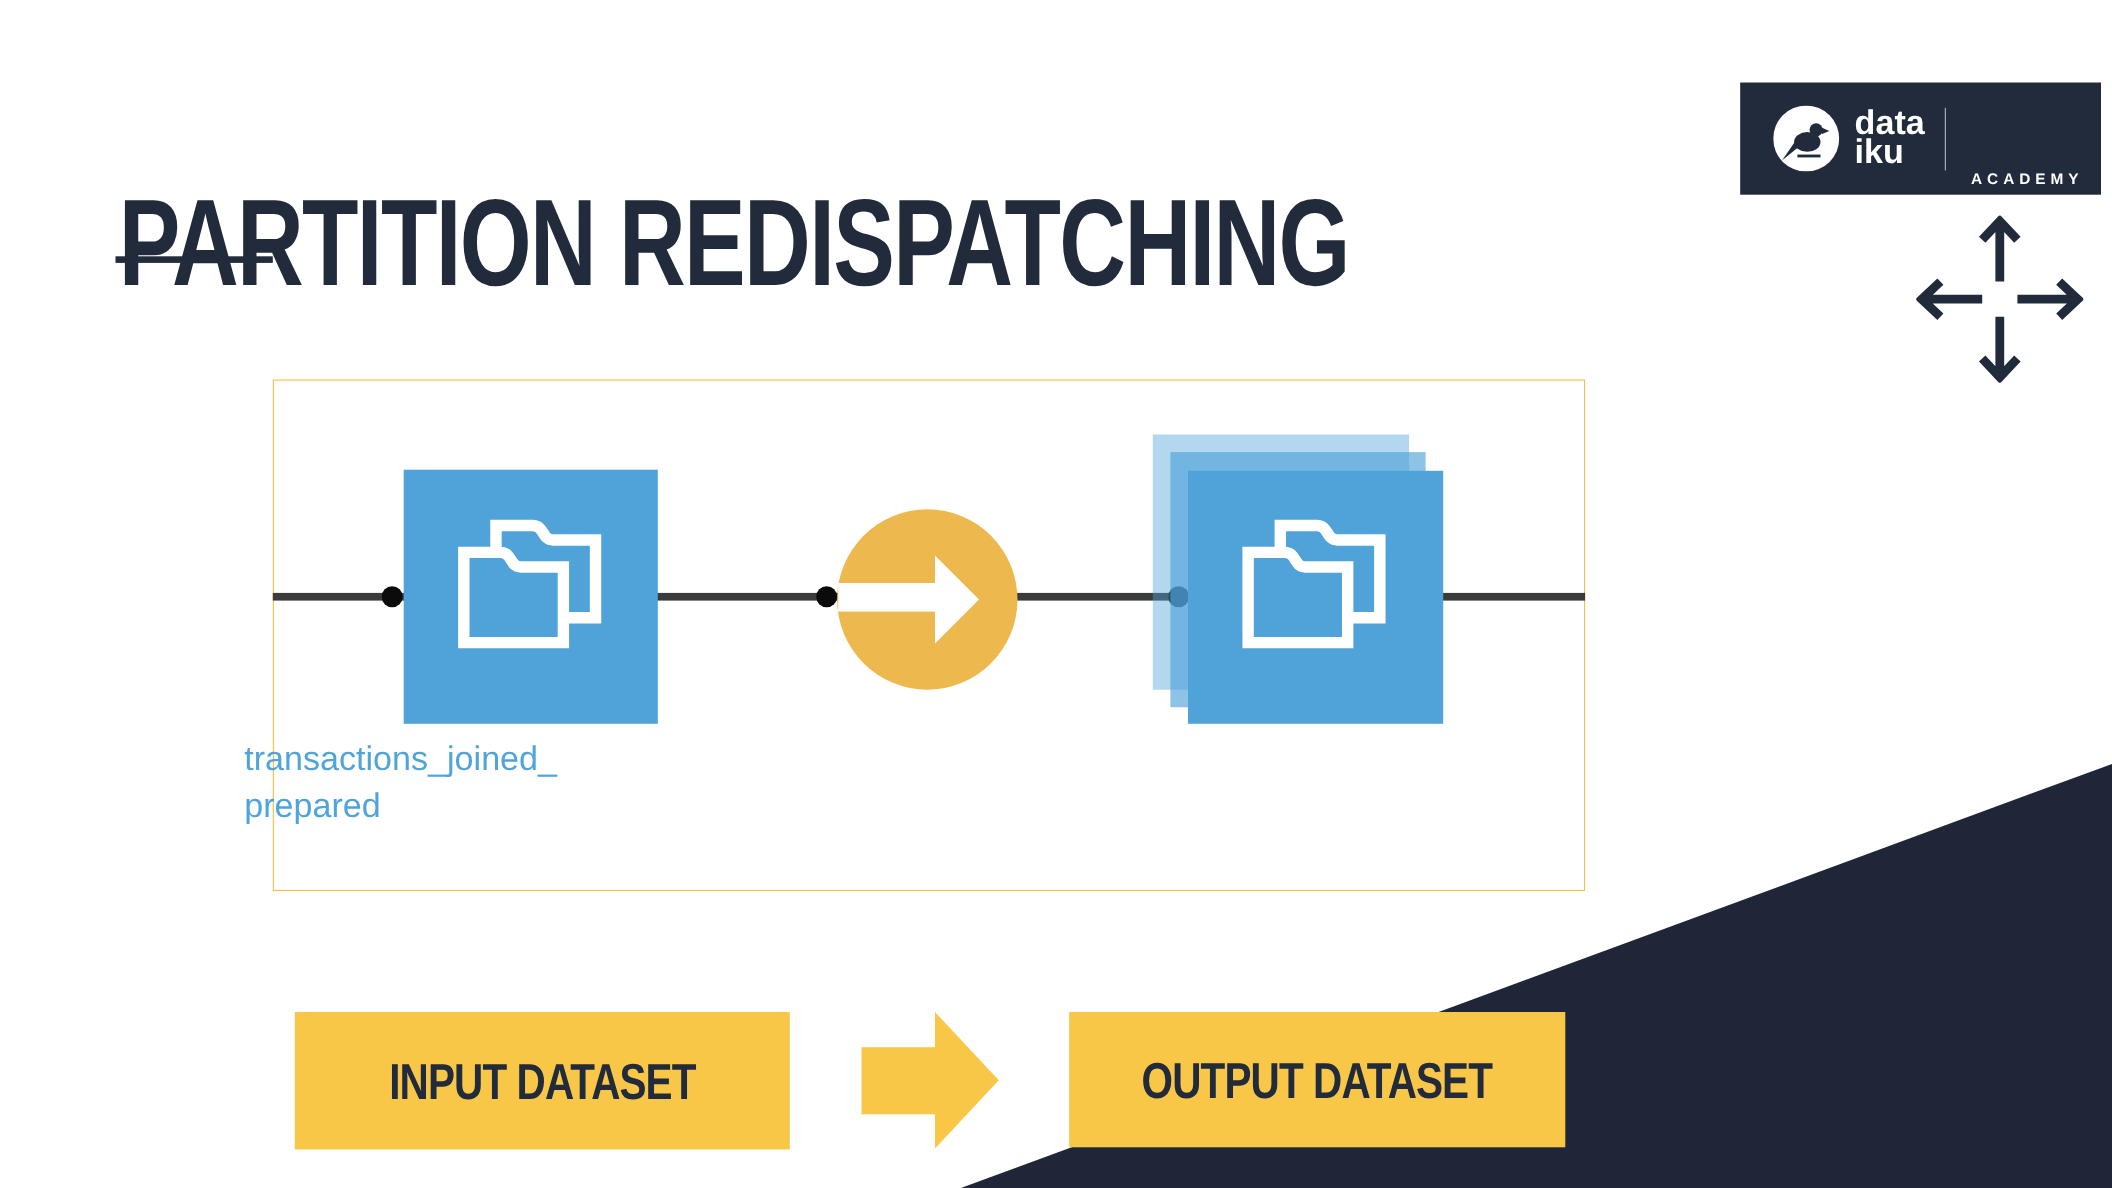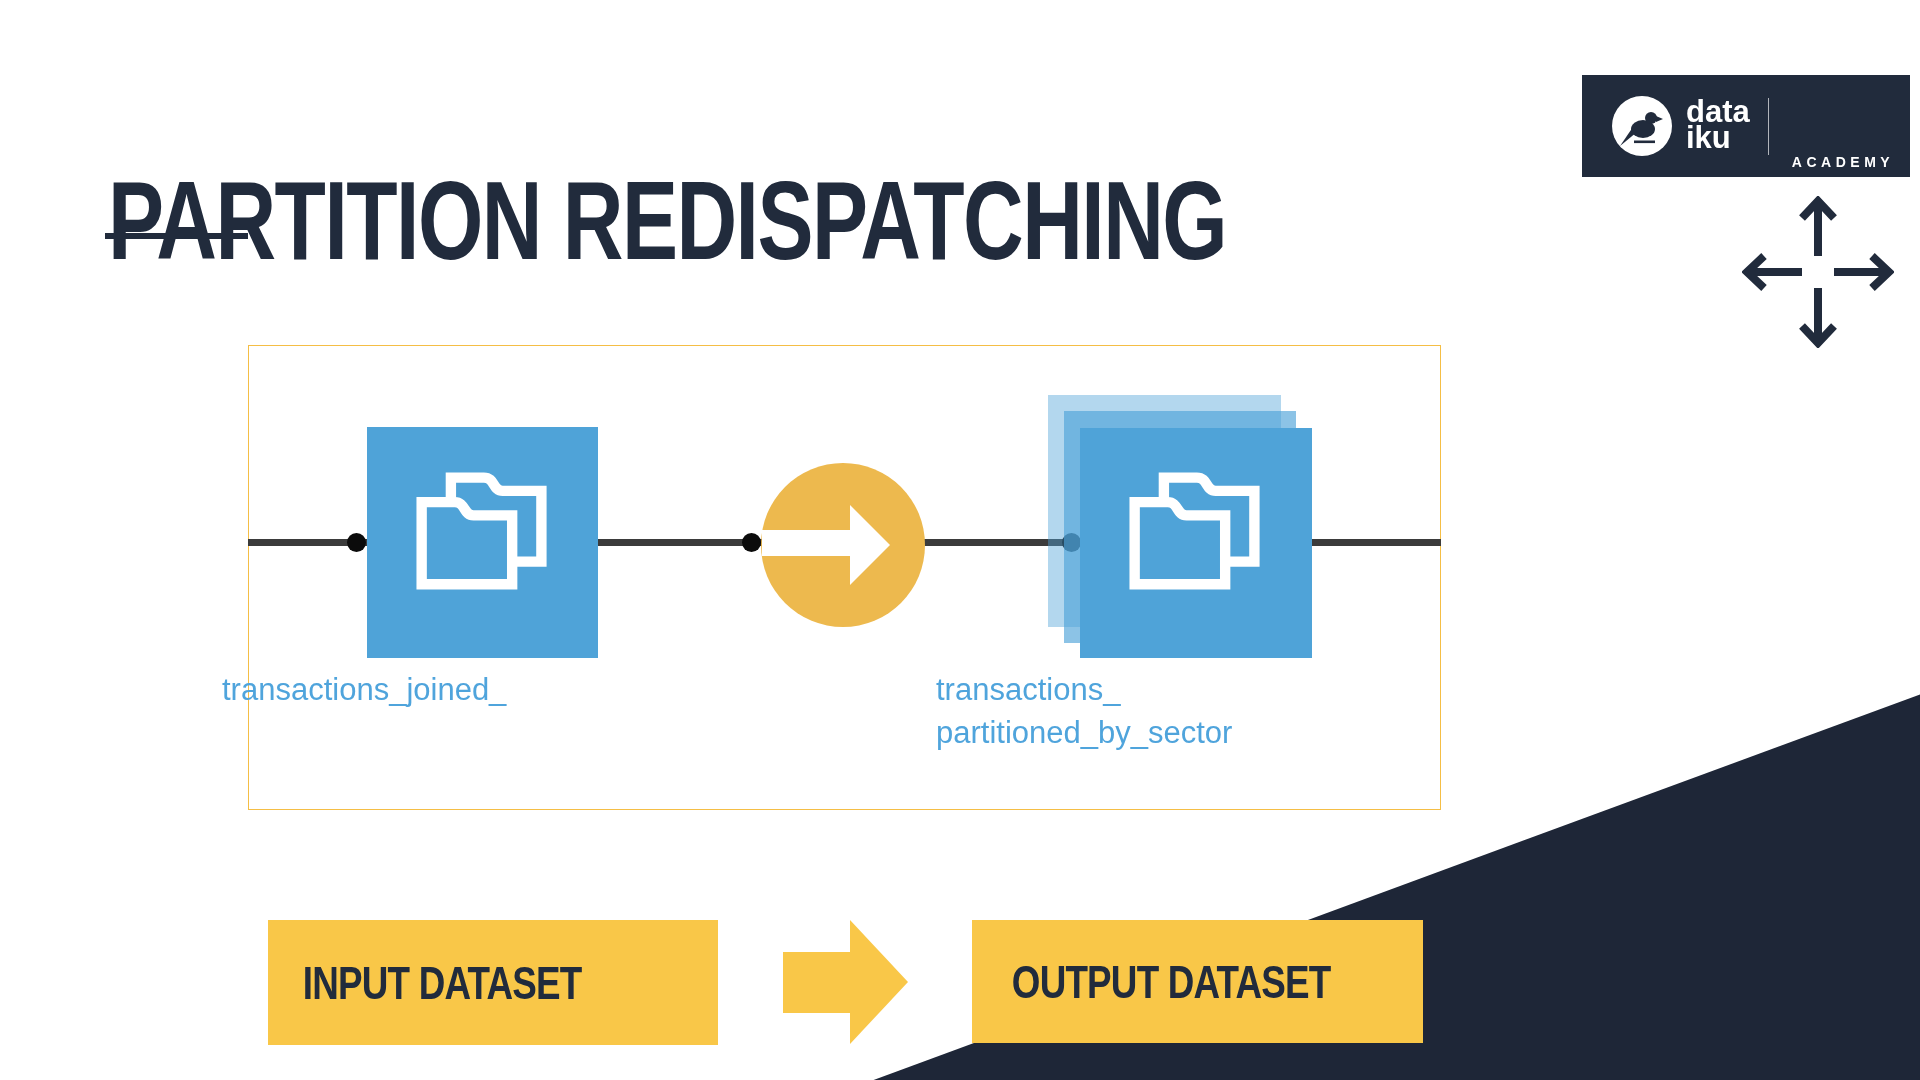--- a/index.html
+++ b/index.html
@@ -76,21 +76,21 @@
   .node-label{
     position:absolute;top:668px;width:520px;text-align:left;
     font-size:31px;line-height:43px;color:var(--blue-label);
   }
   .label-left{left:222px;}
   .label-right{left:936px;}
 
   
   .tag{
     position:absolute;background:var(--yellow);color:var(--navy);
-    display:flex;align-items:center;justify-content:flex-start;
+    display:flex;align-items:center;justify-content:center;
   }
   .tag-inner{
     font-size:46px;font-weight:700;letter-spacing:-1px;white-space:nowrap;
     transform:scaleX(0.8);transform-origin:center;
   }
   .tag-input{left:268px;top:920px;width:450px;height:125px;}
   .tag-output{left:972px;top:920px;width:451px;height:123px;}
   .legend-arrow{position:absolute;left:783px;top:920px;}
 </style>
 </head>
@@ -157,24 +157,21 @@
   </svg>
   <svg class="folder-svg" style="left:1129px;top:470px;" width="132" height="120" viewBox="0 0 140 127">
     <g fill="#4FA3D8" stroke="#ffffff" stroke-width="11">
       <path d="M37 8 L72 8 C84 8 81 22 92 22 L133 22 L133 97 L37 97 Z"></path>
       <path d="M6 34 L41 34 C53 34 50 48 61 48 L102 48 L102 121 L6 121 Z"></path>
     </g>
   </svg>
 
   <div class="node-label label-left">
     <div>transactions_joined_</div>
-  </div>
-  <div class="node-label label-right">
-    <div>transactions_</div>
-    <div>partitioned_by_sector</div>
+    <div>prepared</div>
   </div>
 
   <div class="tag tag-input">
     <span class="tag-inner">INPUT DATASET</span>
   </div>
   <svg class="legend-arrow" width="126" height="124" viewBox="0 0 126 124">
     <g fill="#F9C748">
       <rect x="0" y="32" width="68" height="61"></rect>
       <polygon points="67,0 125,62 67,124"></polygon>
     </g>

